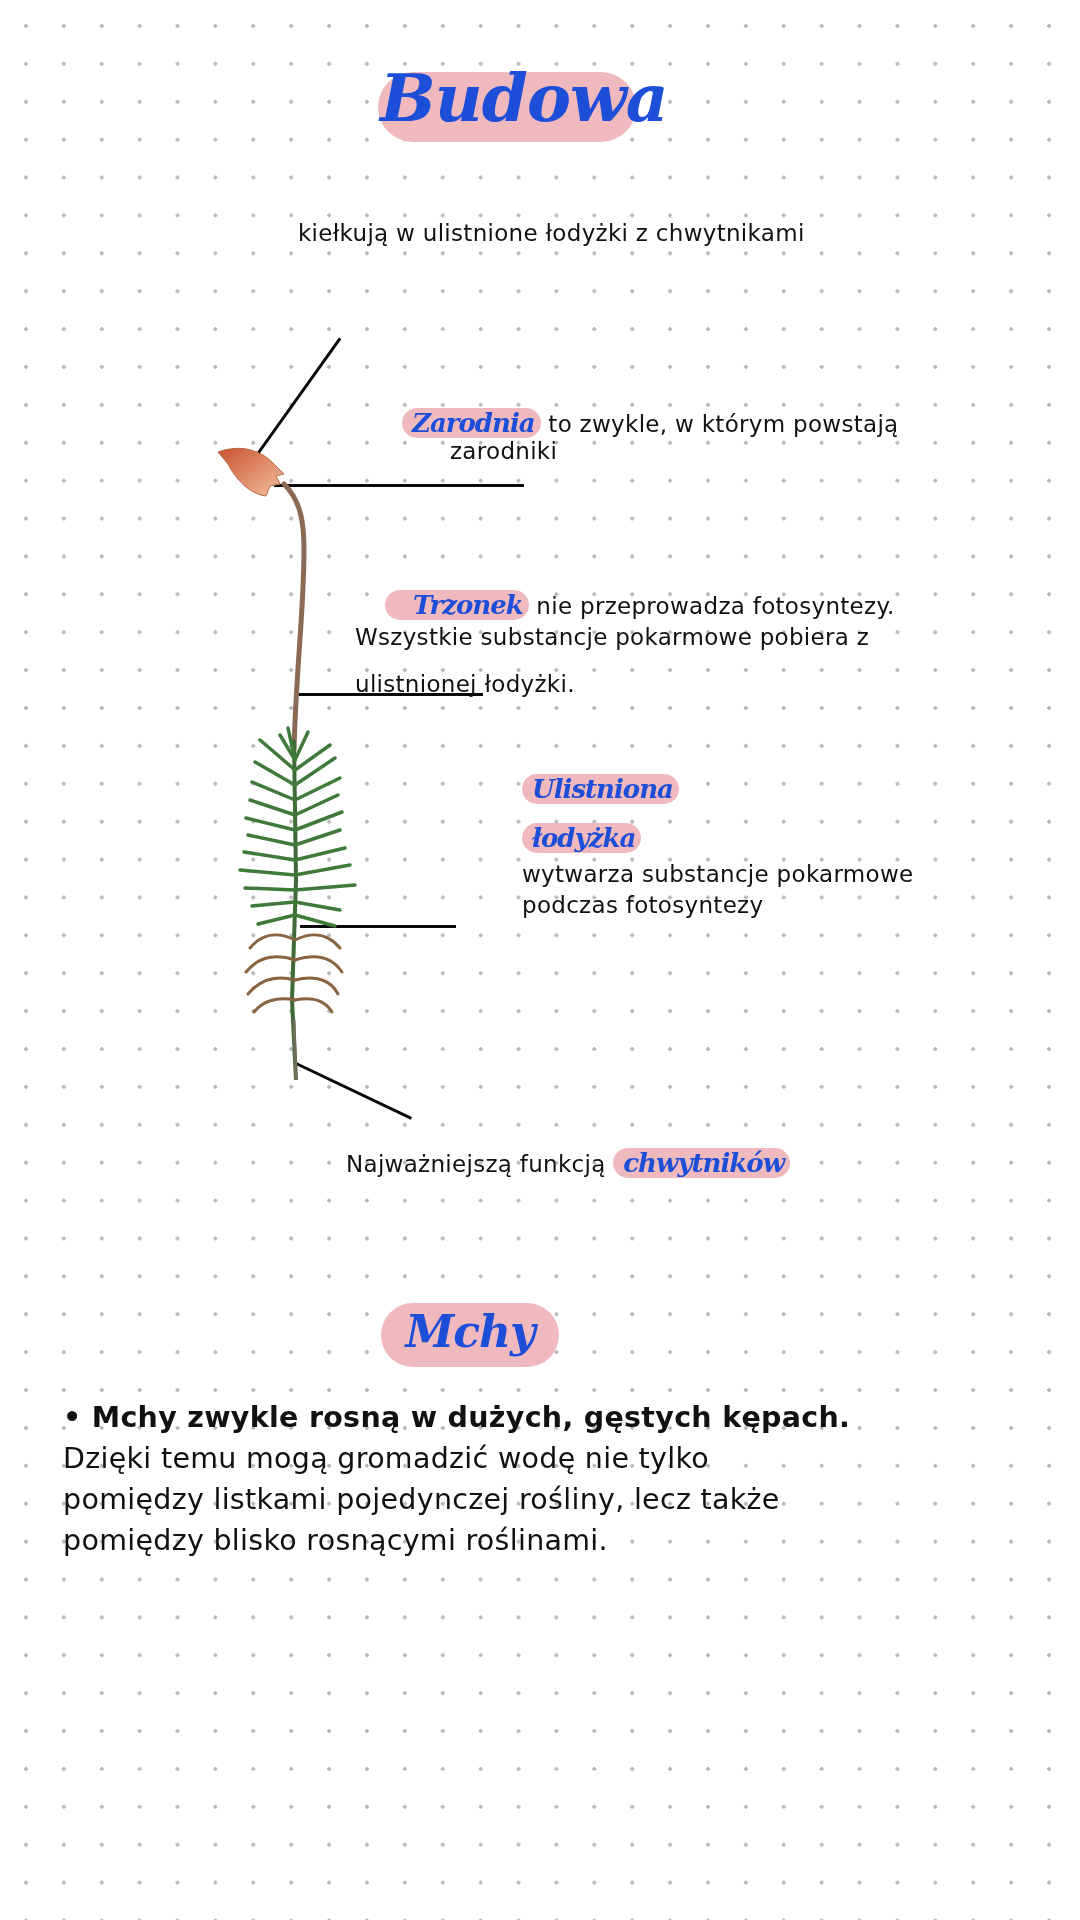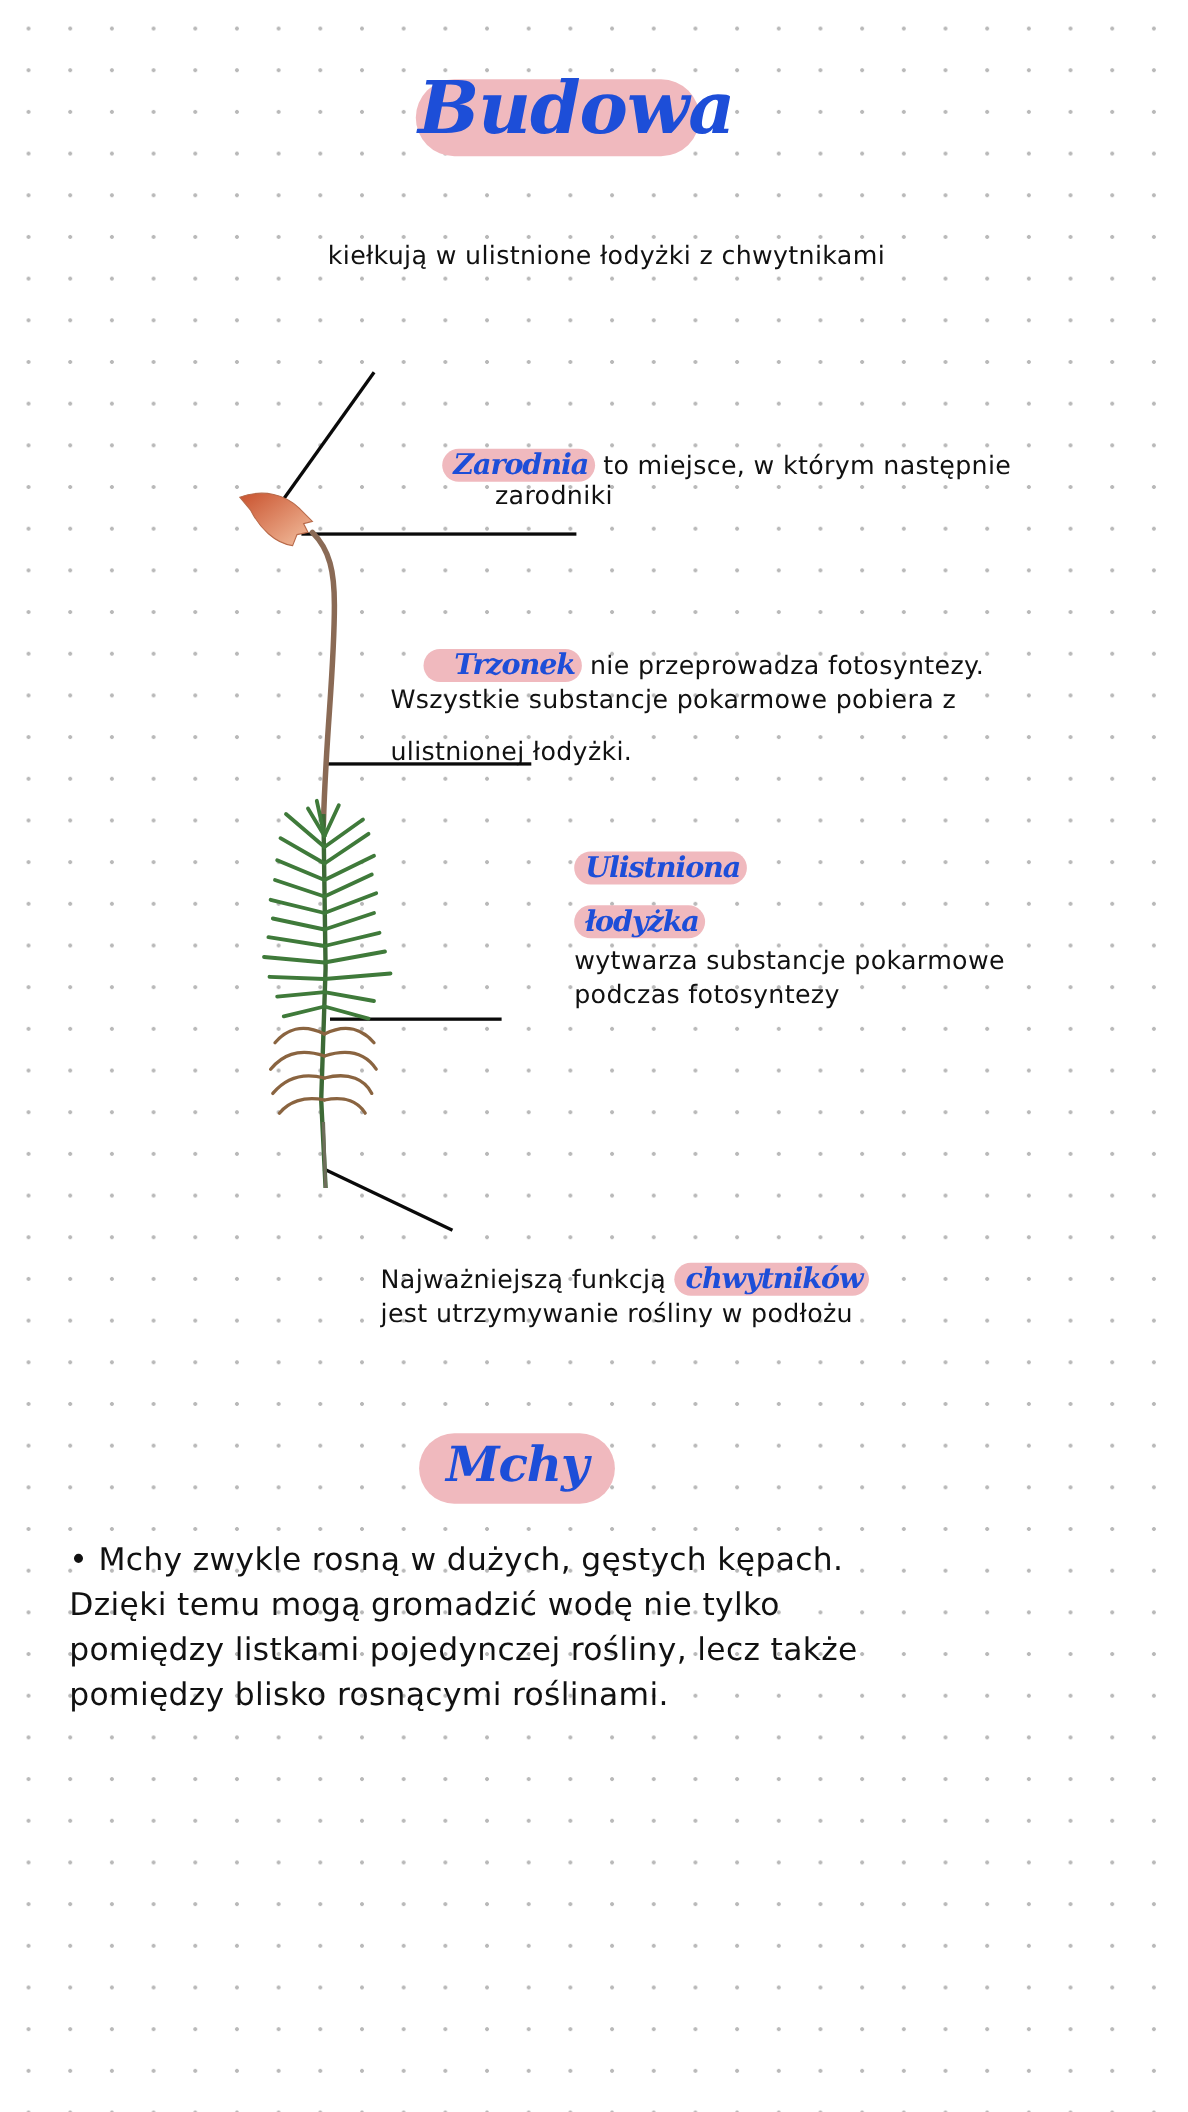--- a/index.html
+++ b/index.html
@@ -35,21 +35,21 @@
 <div class="abs pill heading-pill" style="left:378px; top:72px; width:258px; height:70px;"></div>
 <div class="abs script" style="left:380px; top:58px; width:270px; text-align:center; font-size:66px; line-height:80px;">Budowa</div>
 
 <div class="abs body-text" style="left:258px; top:218px; width:620px;">
   <div style="padding-left:40px; white-space:nowrap;">kiełkują w ulistnione łodyżki z chwytnikami</div>
 </div>
 
 <div class="abs body-text" style="left:402px; top:408px; width:560px;">
   <div style="white-space:nowrap;">
     <span class="pill script hl">Zarodnia</span>
-    <span>to miejsce, w którym następnie</span>
+    <span>to zwykle, w którym powstają</span>
   </div>
   <div style="padding-left:48px; margin-top:-4px;">zarodniki</div>
 </div>
 
 <div class="abs body-text" style="left:355px; top:590px; width:620px;">
   <div style="white-space:nowrap; padding-left:30px;">
     <span class="pill script hl" style="padding-left:28px;">Trzonek</span>
     <span>nie przeprowadza fotosyntezy.</span>
   </div>
   <div style="white-space:nowrap;">Wszystkie substancje pokarmowe pobiera z</div>
@@ -61,21 +61,20 @@
   <div style="margin-top:17px;"><span class="pill script hl">łodyżka</span></div>
   <div style="margin-top:4px; white-space:nowrap;">wytwarza substancje pokarmowe</div>
   <div style="white-space:nowrap;">podczas fotosyntezy</div>
 </div>
 
 <div class="abs body-text" style="left:346px; top:1148px; width:520px;">
   <div style="white-space:nowrap;">
     <span>Najważniejszą funkcją</span>
     <span class="pill script hl">chwytników</span>
   </div>
-  <div style="white-space:nowrap;">jest utrzymywanie rośliny w podłożu</div>
 </div>
 
 <div class="line" style="left:253px; top:459px; width:150px; transform:rotate(-54.5deg);"></div>
 <div class="line" style="left:274px; top:484px; width:250px;"></div>
 <div class="line" style="left:295px; top:693px; width:188px;"></div>
 <div class="line" style="left:300px; top:925px; width:156px;"></div>
 <div class="line" style="left:294px; top:1061px; width:130px; transform:rotate(25.5deg);"></div>
 
 <svg class="abs" style="left:200px; top:440px;" width="200" height="650" viewBox="0 0 200 650">
   <defs>
@@ -129,20 +128,20 @@
     <path d="M95,560 C76,556 62,562 54,572"></path>
       <path d="M95,560 C114,556 126,562 132,572"></path>
   </g>
   <path d="M94,580 L96,640" stroke="#6e6e5a" stroke-width="3"></path>
 </svg>
 
 <div class="abs pill heading-pill" style="left:381px; top:1303px; width:178px; height:64px;"></div>
 <div class="abs script" style="left:381px; top:1294px; width:178px; text-align:center; font-size:44px; line-height:76px;">Mchy</div>
 
 <div class="abs mchy-text" style="left:63px; top:1397px; width:780px;">
-  <div style="white-space:nowrap;">
+  <div style="white-space:nowrap;font-weight:bold;">
     <span>•</span>
     <span>Mchy zwykle rosną w dużych, gęstych kępach.</span>
   </div>
   <div style="white-space:nowrap;">Dzięki temu mogą gromadzić wodę nie tylko</div>
   <div style="white-space:nowrap;">pomiędzy listkami pojedynczej rośliny, lecz także</div>
   <div style="white-space:nowrap;">pomiędzy blisko rosnącymi roślinami.</div>
 </div>
 
 </body></html>

